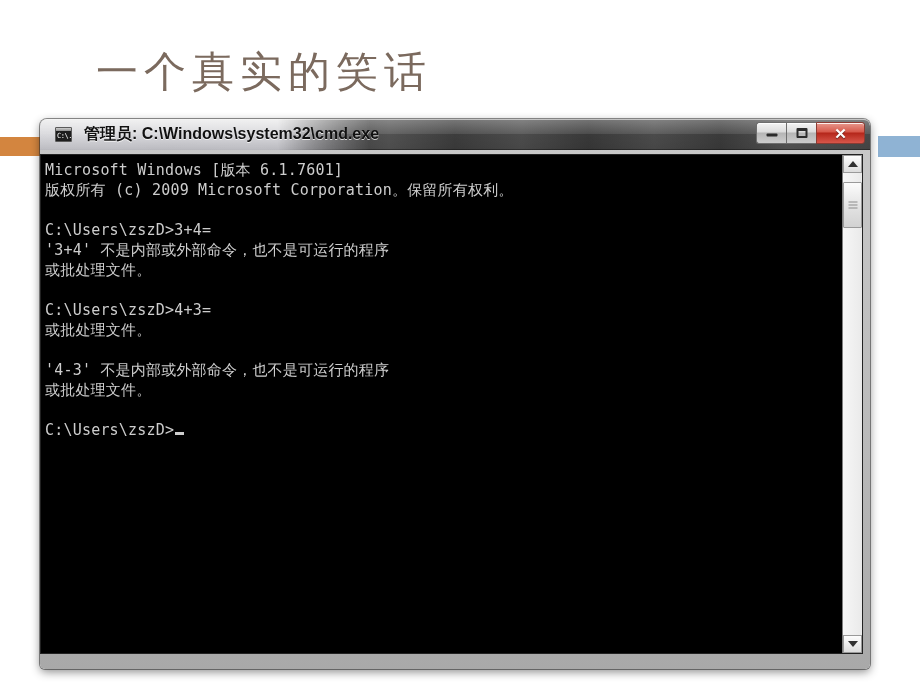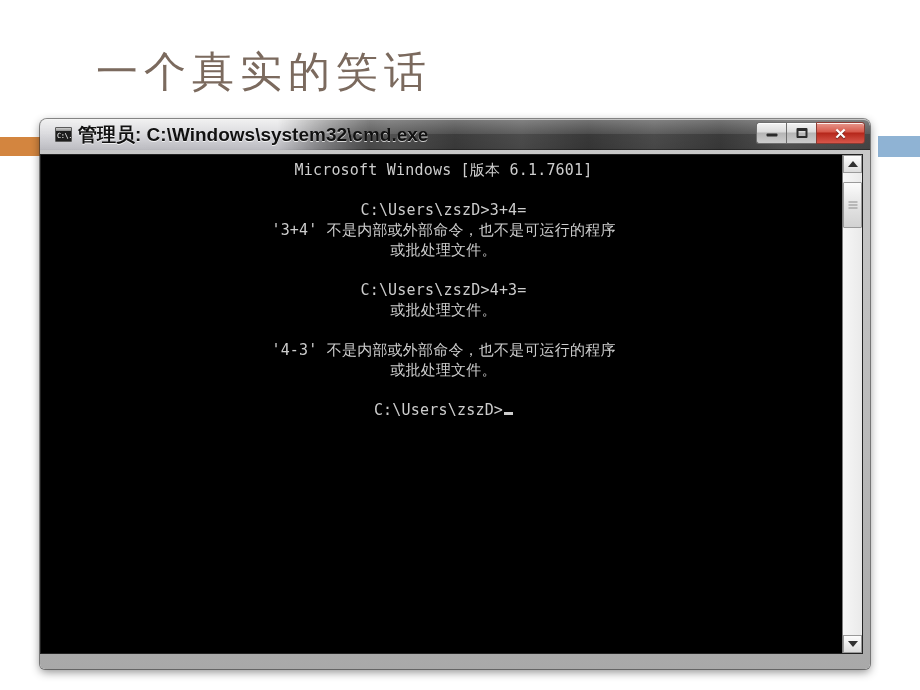--- a/index.html
+++ b/index.html
@@ -125,23 +125,23 @@
     left: 1px;
     top: 4px;
     font-family: "DejaVu Sans Mono", "Liberation Mono", monospace;
     font-size: 7px;
     line-height: 8px;
     color: #ffffff;
     letter-spacing: -0.5px;
   }
   .titlebar-text {
     position: relative;
-    margin-left: 6px;
+    margin-left: 12px;
     font-family: "Liberation Sans", sans-serif;
-    font-size: 19px;
+    font-size: 16px;
     font-weight: bold;
     color: #111111;
     white-space: nowrap;
     text-shadow: 0 1px 0 rgba(255,255,255,0.75);
   }
 
   
   .win-buttons {
     position: absolute;
     right: 5px;
@@ -201,21 +201,20 @@
   
   .client-area {
     position: relative;
     margin: 4px 7px 9px 0;
     height: 500px;
     background: #000000;
     border: 1px solid #222;
     box-shadow: inset 0 0 0 1px #3c3c3c;
     display: flex;
     box-sizing: border-box;
-    text-align: center;
   }
   .console {
     flex: 1 1 auto;
     background: #000000;
     padding: 5px 0 0 4px;
     overflow: hidden;
   }
   .console-line {
     font-family: "DejaVu Sans Mono", "Liberation Mono", monospace;
     font-size: 15px;
@@ -323,20 +322,21 @@
         <div class="win-btn win-btn-close">
           <span class="glyph-close">✕</span>
         </div>
       </div>
     </div>
 
     <div class="client-area">
 
       <div class="console">
         <div class="console-line">Microsoft Windows [版本 6.1.7601]</div>
+        <div class="console-line">版权所有 (c) 2009 Microsoft Corporation。保留所有权利。</div>
         <div class="console-line blank">&nbsp;</div>
         <div class="console-line">C:\Users\zszD&gt;3+4=</div>
         <div class="console-line">'3+4' 不是内部或外部命令，也不是可运行的程序</div>
         <div class="console-line">或批处理文件。</div>
         <div class="console-line blank">&nbsp;</div>
         <div class="console-line">C:\Users\zszD&gt;4+3=</div>
         <div class="console-line">或批处理文件。</div>
         <div class="console-line blank">&nbsp;</div>
         <div class="console-line">'4-3' 不是内部或外部命令，也不是可运行的程序</div>
         <div class="console-line">或批处理文件。</div>

